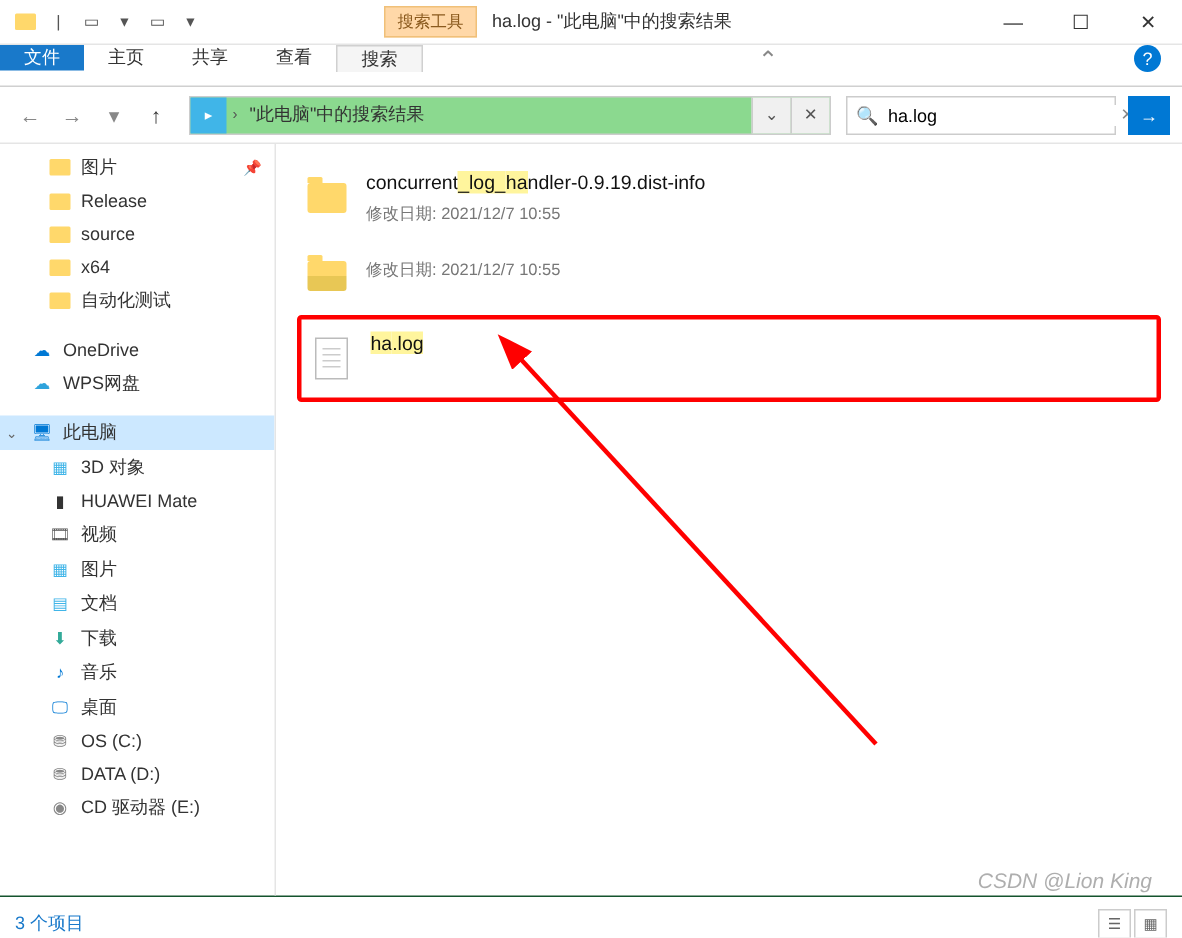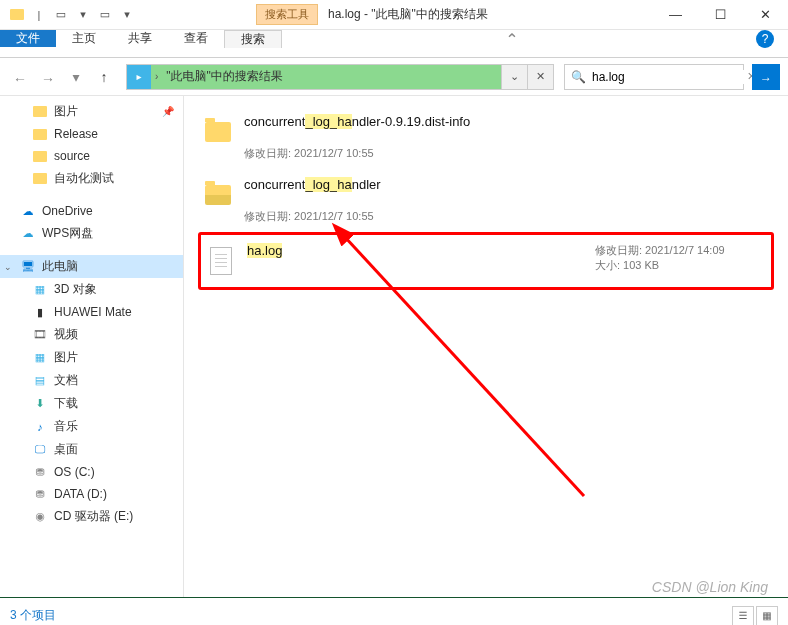--- a/index.html
+++ b/index.html
@@ -45,21 +45,21 @@
 .main { flex: 1; padding: 10px 14px; position: relative; }
 .result-item { display: flex; padding: 8px 6px; gap: 12px; align-items: flex-start; }
 .result-icon { width: 28px; height: 36px; display: flex; align-items: center; justify-content: center; flex-shrink: 0; }
 .folder-big { width: 26px; height: 20px; background: #ffd86b; border-radius: 2px; position: relative; }
 .folder-big::before { content: ''; position: absolute; top: -4px; left: 0; width: 10px; height: 4px; background: #ffd86b; border-radius: 1px 1px 0 0; }
 .folder-py { background: linear-gradient(#ffd86b 50%, #e8c755 50%); }
 .file-ico { width: 22px; height: 28px; border: 1px solid #bbb; background: #fff; position: relative; }
 .file-ico::after { content: ''; position: absolute; top: 6px; left: 4px; right: 4px; height: 1px; background: #ccc; box-shadow: 0 4px #ccc, 0 8px #ccc, 0 12px #ccc; }
 .result-body { flex: 1; }
 .result-name { font-size: 13px; color: #111; }
-.result-meta { font-size: 11px; color: #777; margin-top: 17px; }
+.result-meta { font-size: 11px; color: #777; margin-top: 6px; }
 .result-side { font-size: 11px; color: #777; text-align: left; min-width: 170px; }
 .hl { background: #fff59d; }
 .highlighted-box { border: 3px solid #ff0000; border-radius: 3px; }
 .statusbar { height: 36px; border-top: 1px solid #14532d; display: flex; align-items: center; padding: 0 10px; font-size: 12px; color: #1979ca; }
 .view-icons { margin-left: auto; display: flex; gap: 2px; }
 .view-btn { width: 22px; height: 20px; border: 1px solid #ccc; display: flex; align-items: center; justify-content: center; font-size: 10px; color: #666; }
 .watermark { position: absolute; bottom: 30px; right: 20px; font-size: 14px; color: rgba(120,120,120,0.6); font-style: italic; }
 svg.arrow { position: absolute; pointer-events: none; }
 </style>
 </head>
@@ -140,20 +140,27 @@
     <span class="tree-icon">
             <span class="folder-ico"></span>
           </span>
     <span>source</span>
 
   </div>
         <div class="tree-item ">
     <span class="tree-icon">
             <span class="folder-ico"></span>
           </span>
+    <span>x64</span>
+
+  </div>
+        <div class="tree-item ">
+    <span class="tree-icon">
+            <span class="folder-ico"></span>
+          </span>
     <span>自动化测试</span>
 
   </div>
       </div>
     <div class="tree-sep"></div>
     <div id="cloud-list">
         <div class="tree-item l1">
     <span class="tree-icon">
             <span style="color:#0078d4">☁</span>
           </span>
@@ -265,33 +272,31 @@
       <div class="result-name">concurrent<span class="hl">_log_</span><span class="hl">ha</span>ndler-0.9.19.dist-info</div>
       <div class="result-meta">修改日期: 2021/12/7 10:55</div>
     </div>
 
   </div>
         <div class="result-item ">
     <div class="result-icon">
             <div class="folder-big folder-py"></div>
           </div>
     <div class="result-body">
-      <div class="result-name">concurrent<span class="hl">_log_</span><span class="hl">ha</span>ndler</div>
       <div class="result-meta">修改日期: 2021/12/7 10:55</div>
     </div>
 
   </div>
         <div class="result-item highlighted-box">
     <div class="result-icon">
             <div class="file-ico"></div>
           </div>
     <div class="result-body">
       <div class="result-name"><span class="hl">ha</span><span class="hl">.log</span></div>
     </div>
-    <div class="result-side">修改日期: 2021/12/7 14:09<br>大小: 103 KB</div>
   </div>
       </div>
     <svg class="arrow" width="300" height="300" style="left:140px; top:120px;">
       <defs>
           <marker id="ah" markerWidth="10" markerHeight="10" refX="2" refY="3" orient="auto">
             <path d="M0,0 L0,6 L8,3 z" fill="#ff0000"></path>
           </marker>
         </defs>
       <line x1="260" y1="280" x2="20" y2="20" stroke="#ff0000" stroke-width="3" marker-end="url(#ah)"></line>
     </svg>

